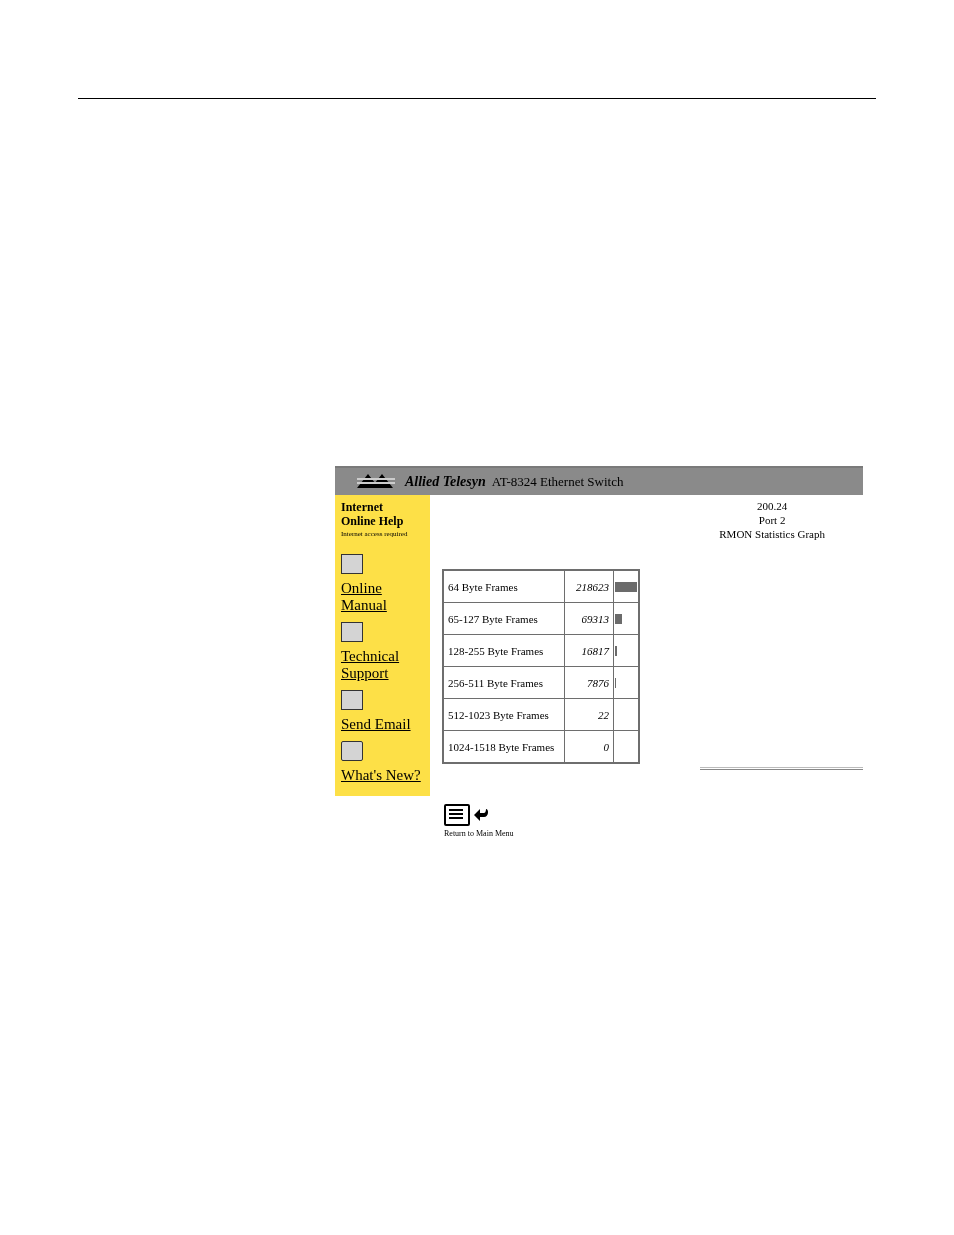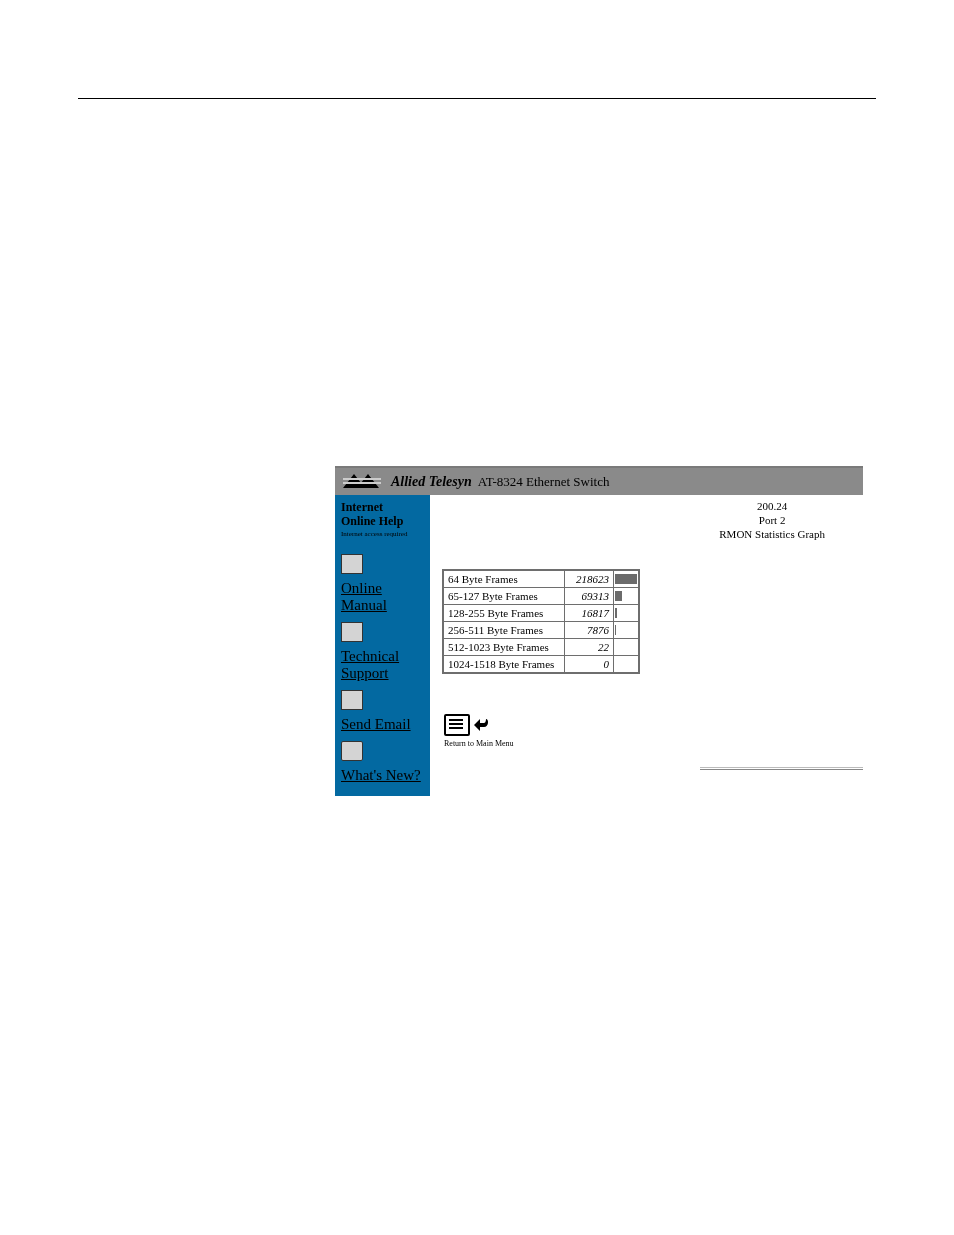--- a/index.html
+++ b/index.html
@@ -30,21 +30,21 @@
     width: 528px;
     height: 330px;
     background: #ffffff;
     border-top: 2px solid #7a7a7a;
   }
   .titlebar {
     height: 27px;
     background: #8a8a8a;
     display: flex;
     align-items: center;
-    padding-left: 8px;
+    padding-left: 22px;
     font-family: "Times New Roman", serif;
   }
   .logo-mark {
     width: 44px;
     height: 16px;
     position: relative;
   }
   .logo-mark svg { display: block; }
   .brand-text {
     font-style: italic;
@@ -57,21 +57,21 @@
     font-size: 13px;
     color: #000;
     margin-left: 6px;
   }
   .body-wrap {
     display: flex;
     height: calc(100% - 29px);
   }
   .sidebar {
     width: 95px;
-    background: #0369a1;
+    background: #fde047;
     padding: 5px 6px 0 6px;
     box-sizing: border-box;
     font-family: "Times New Roman", serif;
     color: #000;
   }
   .sidebar .hdr1 {
     font-weight: bold;
     font-size: 12px;
     line-height: 14px;
   }
@@ -123,21 +123,21 @@
   }
   .stats-table {
     margin-top: 68px;
     border: 2px solid #6e6e6e;
     border-collapse: collapse;
     font-size: 11px;
     background: #fff;
   }
   .stats-table td {
     border: 1px solid #6e6e6e;
-    padding: 0 4px;
+    padding: 8px 4px;
     height: 15px;
   }
   .stats-table td.label-cell { width: 112px; text-align: left; }
   .stats-table td.value-cell { width: 40px; text-align: right; font-style: italic; }
   .stats-table td.bar-cell   { width: 24px; padding: 0; }
   .bar {
     height: 10px;
     background: #6b6b6b;
     margin: 3px 1px;
   }

